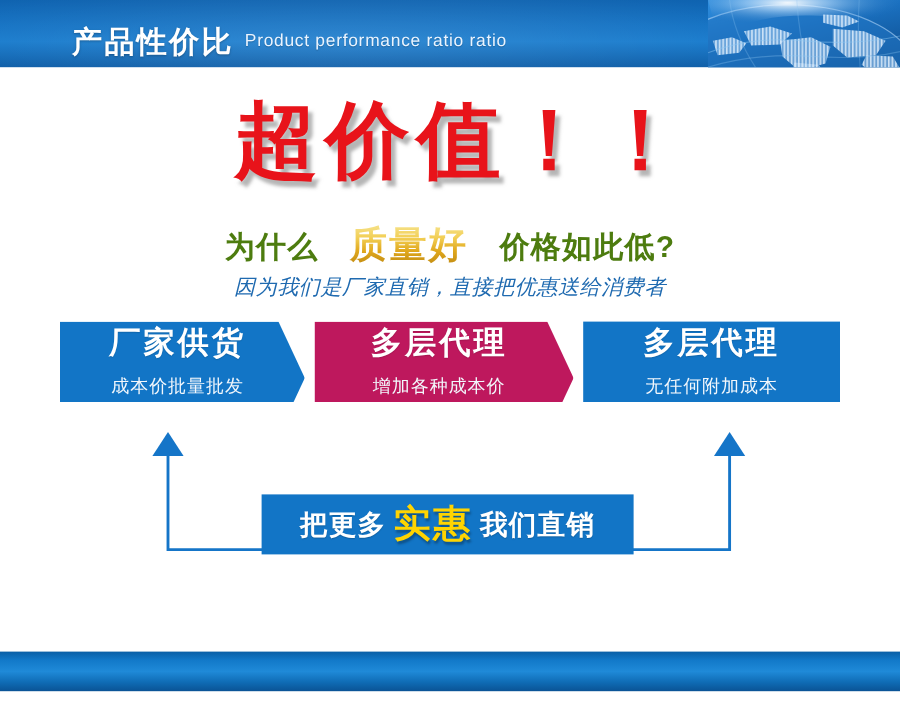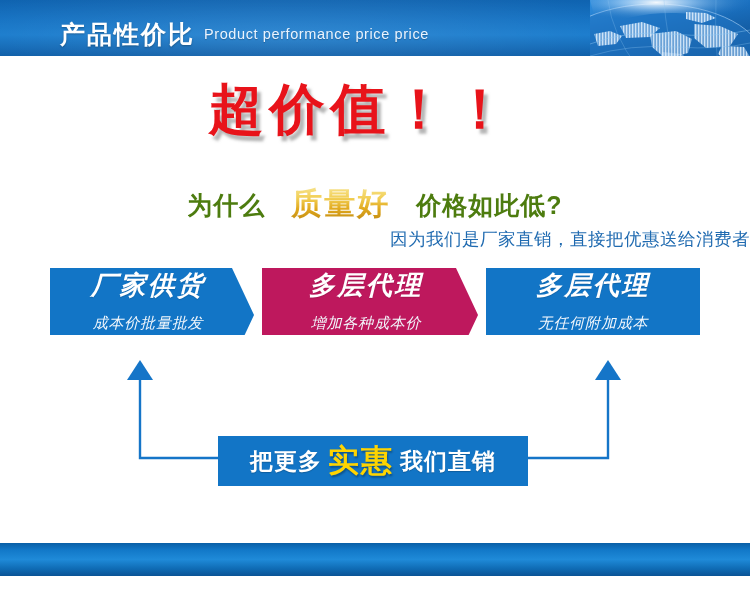--- a/index.html
+++ b/index.html
@@ -37,25 +37,26 @@
   }
   .hdr-en{
     color:#eaf4ff;font-size:14.5px;letter-spacing:.6px;font-weight:500;
     white-space:nowrap;
     text-shadow:0 1px 1px rgba(0,0,0,.22);
   }
 
   
   .headline{
     position:absolute;left:0;top:82px;width:722px;text-align:center;
-    font-size:55px;font-weight:bold;color:#e8131a;
+    font-size:70px;font-weight:bold;color:#e8131a;
     letter-spacing:6px;line-height:1;
     font-family:"DejaVu Sans","Liberation Sans",sans-serif;
     text-shadow:4px 5px 3px rgba(120,120,120,.55);
     white-space:nowrap;
+    padding-left:24px;
   }
 
   
   .subrow{
     position:absolute;left:0;top:183px;width:750px;
     display:flex;align-items:baseline;justify-content:center;gap:26px;
     white-space:nowrap;
   }
   .sub-blue{
     font-size:25px;font-weight:bold;color:#4d7c0f;letter-spacing:1px;
@@ -63,31 +64,30 @@
   .sub-gold{
     font-size:31px;font-weight:bold;letter-spacing:2px;
     background:linear-gradient(180deg,#f7e9a0 0%,#f2cf55 36%,#e0a81d 62%,#b7820f 100%);
     -webkit-background-clip:text;background-clip:text;
     color:transparent;-webkit-text-fill-color:transparent;
     text-shadow:none;
     text-align:center;
   }
 
   .byline{
-    position:absolute;left:0;top:227px;width:750px;text-align:right;
-    font-size:17.5px;color:#1f6ab0;letter-spacing:.5px;white-space:nowrap;
+    position:absolute;left:0;top:227px;width:750px;text-align:center;
+    font-size:17.5px;color:#1f6ab0;letter-spacing:.5px;white-space:nowrap;font-style:italic;
   }
 
   
   .boxrow{position:absolute;left:50px;top:268px;width:650px;height:94px;}
   .cbox{
     position:absolute;top:0;height:67px;
     display:flex;flex-direction:column;align-items:center;justify-content:center;
     color:#ffffff;
-    font-style:italic;
   }
   .cbox .t1{
     font-size:26px;font-weight:bold;letter-spacing:2.5px;line-height:1.12;
     text-shadow:0 1px 1px rgba(0,0,0,.14);
   }
   .cbox .t2{
     font-size:15px;letter-spacing:.8px;line-height:1.25;margin-top:14px;
     color:#f2f7fc;
   }
   .box-a{left:0;width:204px;background:#1275c6;
@@ -99,21 +99,21 @@
     display:flex;flex-direction:column;align-items:center;justify-content:center;
     width:100%;margin-left:-8px;
   }
   .box-c .inner{margin-left:0;}
 
   
   .connectors{position:absolute;left:0;top:358px;width:750px;height:115px;}
 
   
   .banner{
-    position:absolute;left:218px;top:436px;width:310px;height:50px;
+    position:absolute;left:218px;top:412px;width:310px;height:50px;
     background:#1275c6;
     display:flex;align-items:center;justify-content:center;gap:3px;
     white-space:nowrap;
   }
   .ban-w{
     color:#ffffff;font-size:23px;font-weight:bold;letter-spacing:1px;
     text-shadow:0 1px 1px rgba(0,0,0,.2);
   }
   .ban-g{
     color:#ffd400;font-size:31px;font-weight:bold;letter-spacing:2px;
@@ -174,21 +174,21 @@
           <path d="M0 56 Q40 44 86 47 Q130 50 160 43" fill="none" stroke="#8fc7f2" stroke-opacity="0.32" stroke-width="1"></path>
           <path d="M18 0 Q22 34 48 68" fill="none" stroke="#8fc7f2" stroke-opacity="0.28" stroke-width="1"></path>
           <path d="M74 0 Q76 34 86 68" fill="none" stroke="#8fc7f2" stroke-opacity="0.28" stroke-width="1"></path>
           <path d="M126 0 Q124 34 128 68" fill="none" stroke="#8fc7f2" stroke-opacity="0.25" stroke-width="1"></path>
         </g>
       </svg>
     </div>
 
     <div class="header-inner">
       <span class="hdr-cn">产品性价比</span>
-      <span class="hdr-en">Product performance price price</span>
+      <span class="hdr-en">Product performance ratio ratio</span>
     </div>
   </div>
 
   <div class="headline">超价值！！</div>
 
   <div class="subrow">
     <span class="sub-blue">为什么</span>
     <span class="sub-gold">质量好</span>
     <span class="sub-blue">价格如此低?</span>
   </div>

